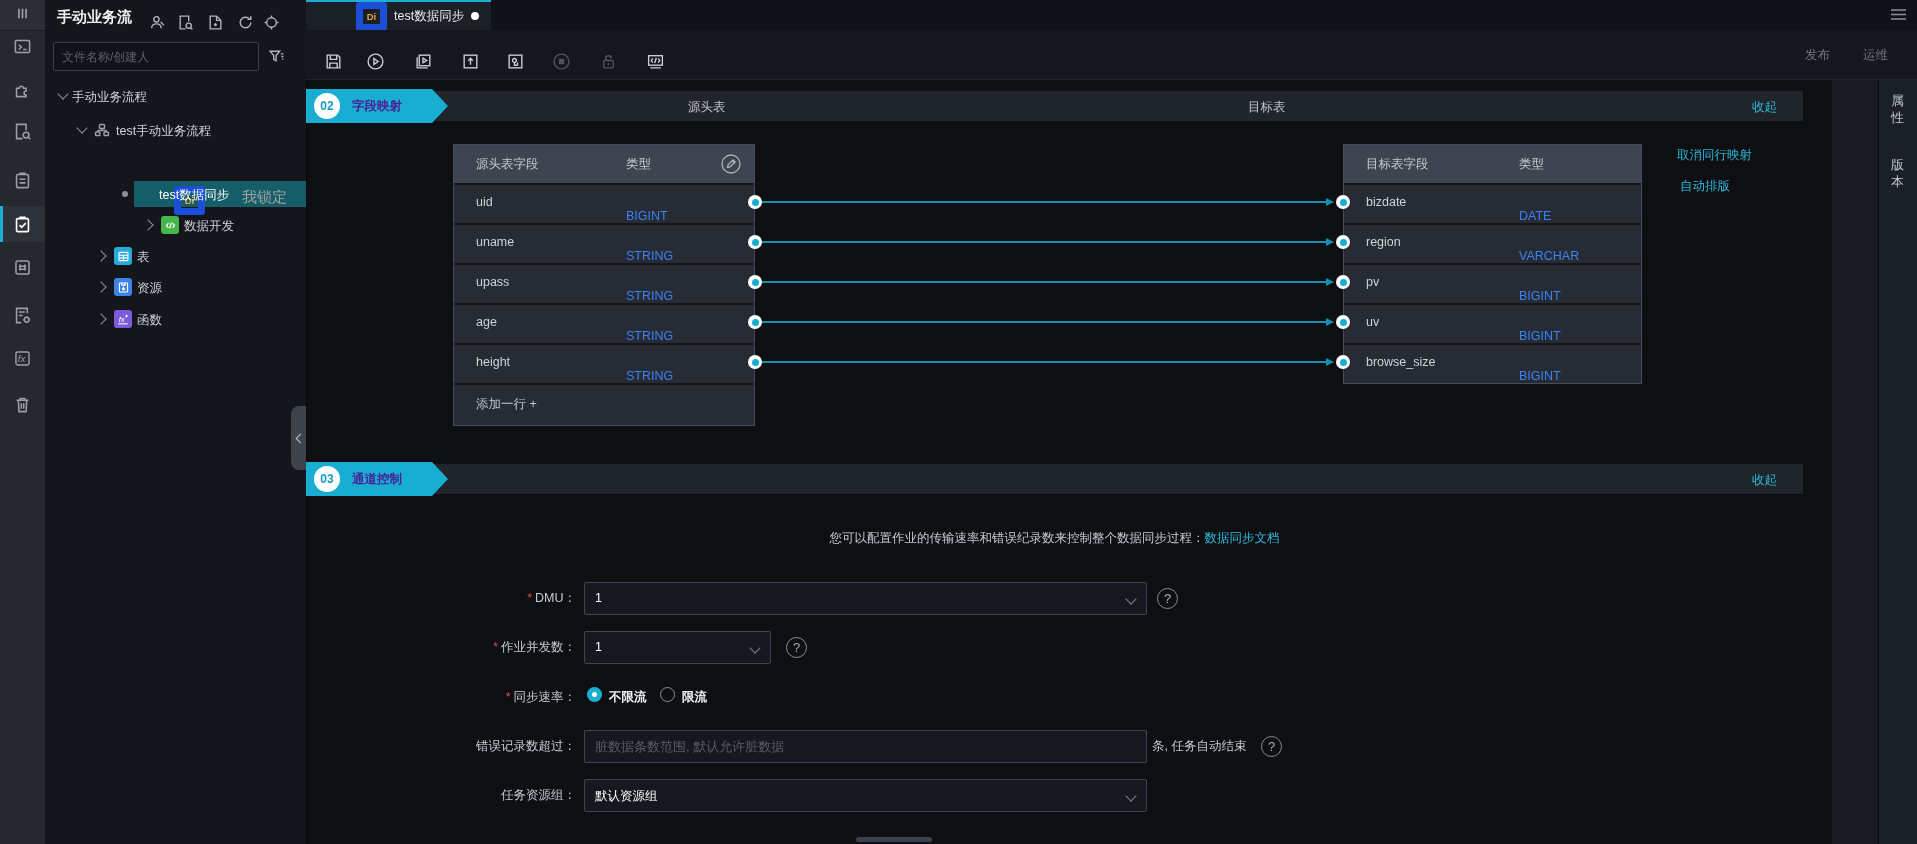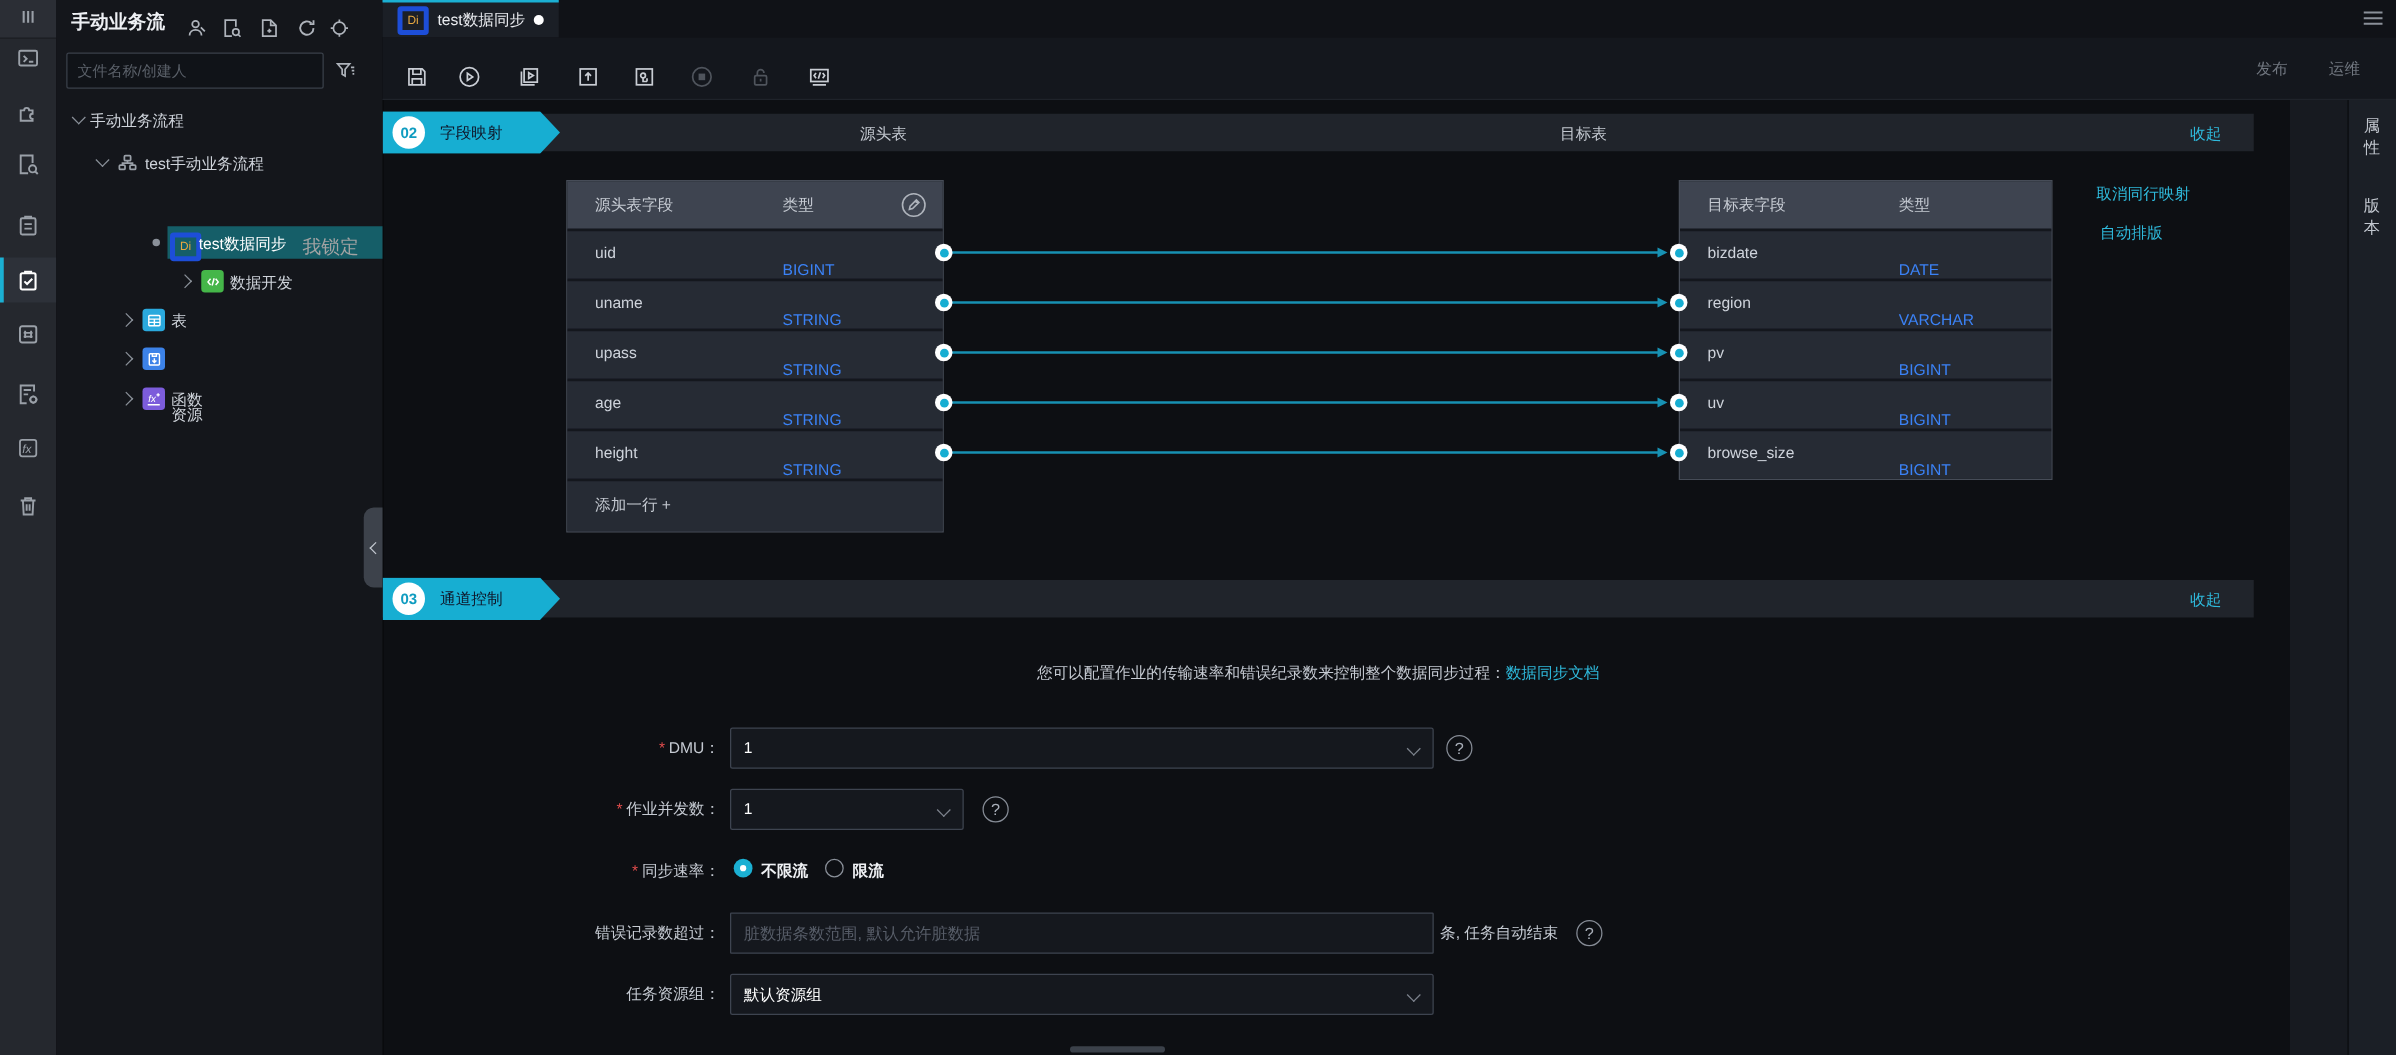--- a/index.html
+++ b/index.html
@@ -26,43 +26,43 @@
   .tlabel{position:absolute;top:6px;color:#ced3da;white-space:nowrap;}
   .tlabel.white{color:#fff;}
   .tbadge{position:absolute;top:7px;color:#a3a3a3;font-size:15px;white-space:nowrap;}
   .chev{position:absolute;width:7px;height:7px;border-right:1.6px solid #8a9099;border-bottom:1.6px solid #8a9099;}
   .chev.down{transform:rotate(45deg);top:7px;}
   .chev.right{transform:rotate(-45deg);top:9px;}
   .bullet{position:absolute;width:6px;height:6px;border-radius:50%;background:#8a9099;top:10px;}
   .ticon{position:absolute;top:4px;width:18px;height:18px;border-radius:3px;display:flex;align-items:center;justify-content:center;}
   .ticon.orange{background:#eda63a;} .ticon.green{background:#45b649;} .ticon.cyan{background:#2aa9dd;}
   .ticon.blue{background:#3c82e8;} .ticon.purple{background:#7c5cdb;}
-  .di-badge{border:4px solid #1d4ed8;border-radius:3px;color:#e8a840;font-size:9.5px;font-weight:normal;
-            display:flex;align-items:center;justify-content:center;background:transparent;}
+  .di-badge{border:7px solid #1d4ed8;border-radius:3px;color:#e8a840;font-size:9.5px;font-weight:bold;
+            display:flex;align-items:center;justify-content:center;background:transparent;margin-left:38px;}
   .handle{position:absolute;left:291px;top:406px;width:15px;height:64px;background:#3d424b;border-radius:8px 0 0 8px;
           display:flex;align-items:center;justify-content:center;cursor:pointer;}
   .handle .chevl{width:6px;height:6px;border-left:1.6px solid #c5cad2;border-bottom:1.6px solid #c5cad2;transform:rotate(45deg);margin-left:3px;}
   
   .tabbar{position:absolute;left:306px;top:0;width:1611px;height:30px;background:#101217;}
   .tab{position:absolute;left:0;top:0;height:28px;background:#1b1f26;border-top:2px solid #1bb0d3;
        display:flex;align-items:center;padding:0 12px;gap:7px;cursor:pointer;}
   .tab-label{color:#e9ebef;font-size:12.5px;white-space:nowrap;}
   .tab-dot{width:8px;height:8px;border-radius:50%;background:#fff;}
   .menu-ic{position:absolute;right:10px;top:8px;width:17px;height:13px;color:#8a9099;cursor:pointer;}
   .toolbar{position:absolute;left:306px;top:30px;width:1611px;height:50px;background:#14171d;border-bottom:1px solid #1f232a;box-sizing:border-box;}
   .tb-ic{position:absolute;top:22px;width:19px;height:19px;color:#c9cdd4;cursor:pointer;}
   .tb-ic.dim{color:#4f545c;}
   .tb-txt{position:absolute;top:17px;color:#70767f;font-size:12.5px;cursor:pointer;}
   
   .secbar{position:absolute;left:306px;width:1497px;height:30px;background:#20242b;}
   .ribbon{position:absolute;left:0;top:-2px;width:142px;height:34px;background:#17aed2;
           clip-path:polygon(0 0,calc(100% - 16px) 0,100% 50%,calc(100% - 16px) 100%,0 100%);}
   .sec-num{position:absolute;left:8px;top:4px;width:26px;height:26px;border-radius:50%;background:#fff;
            color:#0f9cc0;font-weight:bold;font-size:12px;display:flex;align-items:center;justify-content:center;}
-  .sec-title{position:absolute;left:46px;top:9px;color:#0f172a;font-weight:normal;font-size:12.5px;}
+  .sec-title{position:absolute;left:46px;top:9px;color:#4c1d95;font-weight:bold;font-size:12.5px;}
   .bar-lab{position:absolute;top:8px;color:#c2c7cf;}
   .collapse-link{position:absolute;right:26px;top:8px;color:#2fb9db;cursor:pointer;}
   .tlink{position:absolute;color:#2fb9db;cursor:pointer;}
   
   .mtable{position:absolute;top:144px;border:1px solid #464c57;box-sizing:border-box;background:#14171d;}
   .mt-head{position:relative;height:38px;background:#3e4450;}
   .mt-row{position:relative;height:40px;background:#262b34;border-top:2px solid #14171d;box-sizing:border-box;cursor:pointer;}
   .mt-foot{position:relative;height:42px;background:#262b34;border-top:2px solid #14171d;box-sizing:border-box;cursor:pointer;}
   .c1{position:absolute;left:22px;top:10px;color:#ced3db;}
   .mt-head .c1{color:#c6cbd3;top:11px;}
@@ -251,21 +251,21 @@
       <span class="tlabel" style="left:92px;">表</span>
     </div>
     <div class="tree-row" style="top:274px;">
       <span class="chev right" style="left:52px;"></span>
       <span class="ticon blue" style="left:69px;">
         <svg viewBox="0 0 16 16" width="13" height="13" fill="none" stroke="#fff" stroke-width="1.4">
             <rect x="3" y="2.5" width="10" height="11" rx="1"></rect>
             <path d="M6 2.5V5h4V2.5M6 9l2 2 2-2M8 11V6.8"></path>
           </svg>
       </span>
-      <span class="tlabel" style="left:92px;margin-top:44px;">资源</span>
+      <span class="tlabel" style="left:92px;">资源</span>
     </div>
     <div class="tree-row" style="top:306px;">
       <span class="chev right" style="left:52px;"></span>
       <span class="ticon purple" style="left:69px;">
         <svg viewBox="0 0 16 16" width="14" height="14" fill="none" stroke="#fff" stroke-width="1">
             <path d="M2.5 13.5h11" stroke-width="1.2"></path>
             <text x="3" y="11" font-size="9" font-style="italic" fill="#fff" stroke="none">fx</text>
             <path d="M12 3v3M10.5 4.5h3" stroke-width="1.2"></path>
           </svg>
       </span>

